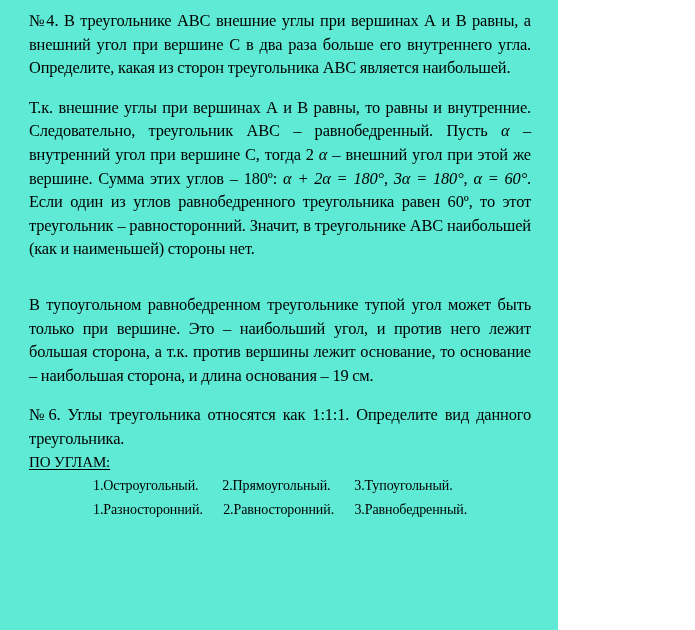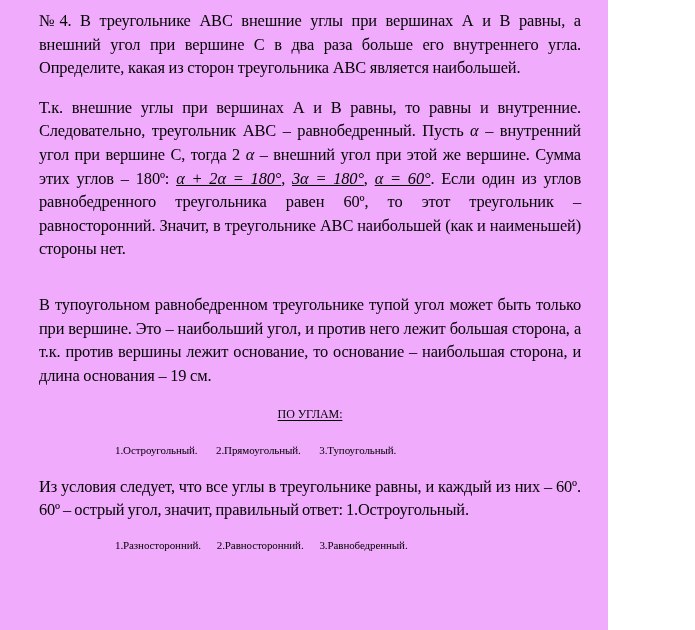--- a/index.html
+++ b/index.html
@@ -10,67 +10,65 @@
   body {
     width: 695px;
     height: 630px;
     overflow: hidden;
     font-family: "Liberation Serif", "DejaVu Serif", serif;
     color: #000000;
     -webkit-font-smoothing: none;
   }
   .page {
     box-sizing: border-box;
-    width: 608px;
+    width: 558px;
     height: 630px;
-    padding: 9px 27px 0 39px;
-    background: #f0abfc;
+    padding: 9px 27px 0 29px;
+    background: #5eead4;
   }
   .para {
     font-size: 16.4px;
     line-height: 23.6px;
     text-align: justify;
     text-justify: inter-word;
     margin: 0;
     letter-spacing: -0.15px;
     word-spacing: -0.2px;
   }
   .para.tight {
     word-spacing: -0.9px;
   }
   .gap {
     height: 16px;
   }
   .hdr {
-    font-size: 12px;
+    font-size: 15px;
     line-height: 23.6px;
     margin: 0;
     letter-spacing: -0.1px;
-    text-align: center;
   }
   .u {
     text-decoration: underline;
     text-underline-offset: 1.5px;
     text-decoration-thickness: 1px;
   }
   .options {
-    font-size: 11px;
+    font-size: 14px;
     line-height: 23.6px;
-    margin: 12px;
+    margin: 0;
     padding-left: 64px;
     letter-spacing: -0.1px;
     white-space: pre;
   }
   .mathvar {
     font-style: italic;
     font-family: "Liberation Serif", "DejaVu Serif", serif;
   }
   .formula {
     white-space: nowrap;
-    text-decoration: underline;
   }
 </style>
 </head>
 <body>
 
 <div class="page">
 
   <p class="para">№4. В треугольнике АВС внешние углы при вершинах А и В равны, а внешний угол при вершине С в два раза больше его  внутреннего угла. Определите, какая из сторон треугольника АВС является наибольшей.</p>
 
   <div class="gap"></div>
@@ -79,24 +77,24 @@
 
   <div class="gap"></div>
 
 
   <div class="gap"></div>
 
   <p class="para">В тупоугольном равнобедренном треугольнике тупой угол может быть только при вершине. Это – наибольший угол, и против него лежит большая сторона, а т.к. против вершины лежит основание, то основание – наибольшая сторона, и длина основания – 19 см.</p>
 
   <div class="gap"></div>
 
+  <p class="para tight">№6. Углы треугольника относятся как 1:1:1. Определите вид данного треугольника.</p>
 
   <p class="hdr"><span class="u">ПО УГЛАМ:</span></p>
 
   <p class="options">1.Остроугольный.       2.Прямоугольный.       3.Тупоугольный.</p>
 
-  <p class="para tight">Из условия следует, что все углы в треугольнике равны, и каждый из них – 60º. 60º – острый угол, значит, правильный ответ: 1.Остроугольный.</p>
 
 
   <p class="options">1.Разносторонний.      2.Равносторонний.      3.Равнобедренный.</p>
 
 
 </div>
 
 </body></html>

